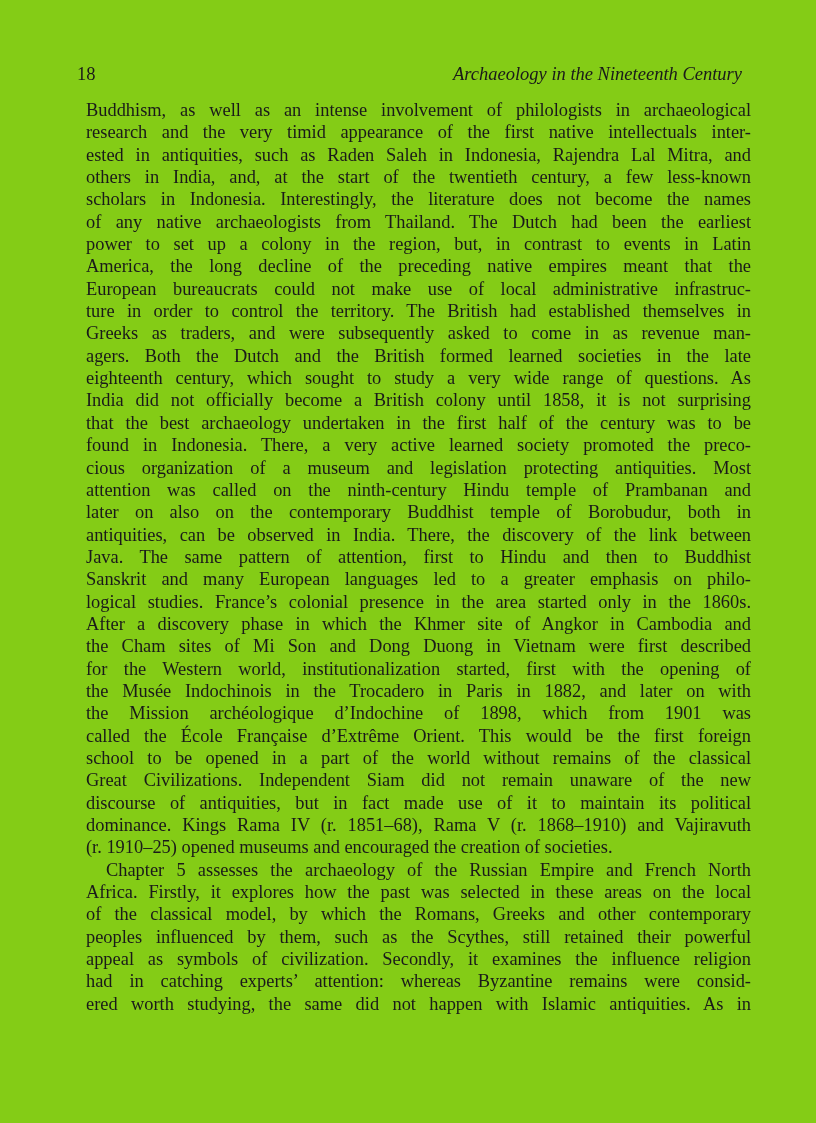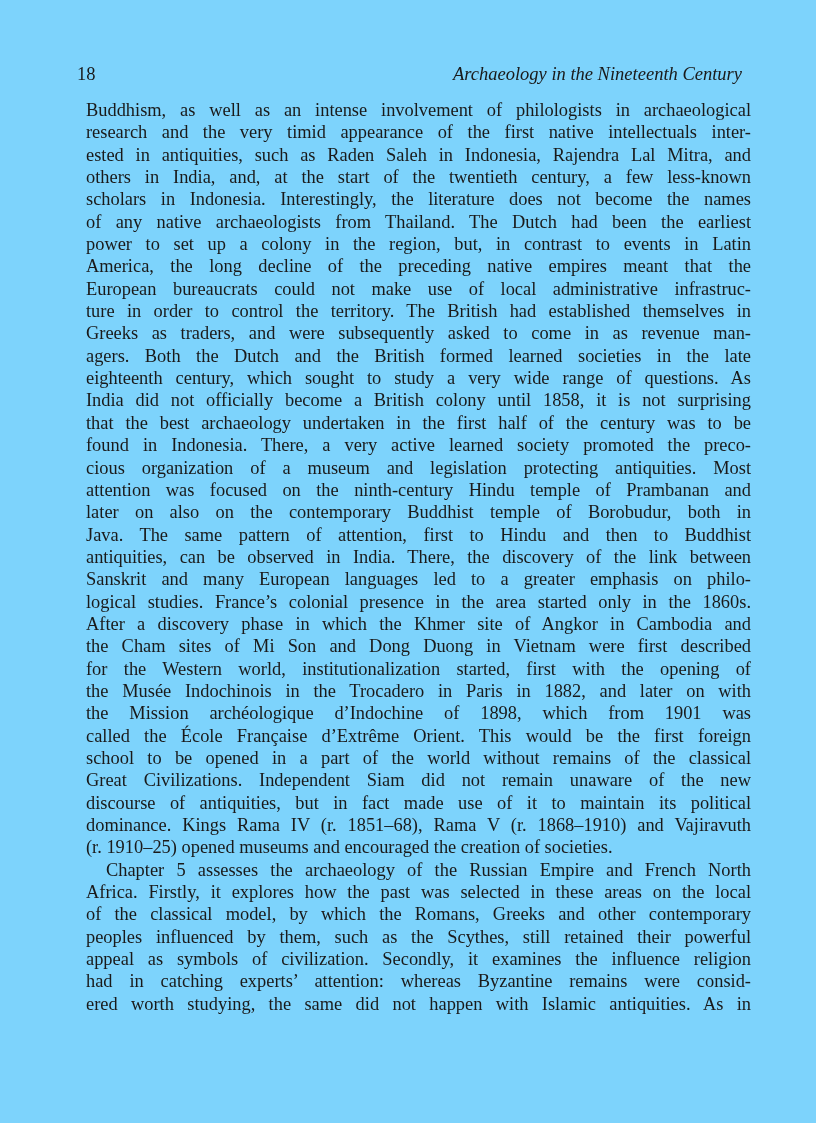--- a/index.html
+++ b/index.html
@@ -1,19 +1,19 @@
 <!DOCTYPE html>
 <html><head>
 <meta charset="utf-8">
 <style>
   html, body { margin: 0; padding: 0; background: #ffffff; }
   body { width: 816px; height: 1123px; position: relative; overflow: hidden; }
   .page {
     position: absolute; left: 0; top: 0; width: 816px; height: 1123px;
-    background: #7dd3fc; color: #1a1a1a;
+    background: #84cc16; color: #1a1a1a;
     font-family: "Liberation Serif", "DejaVu Serif", serif;
   }
   .running-head {
     position: absolute; top: 62px; left: 77px; width: 665px; height: 24px;
     font-size: 18.5px; line-height: 24px;
   }
   .folio { position: absolute; left: 0; top: 0; }
   .running-title { position: absolute; left: 0; right: 0; top: 0; text-align: right; font-style: italic; padding-left: 10px; }
   .body-text {
     position: absolute; top: 99px; left: 86px; width: 665px;
@@ -47,24 +47,24 @@
         <span class="line">America, the long decline of the preceding native empires meant that the</span>
         <span class="line">European bureaucrats could not make use of local administrative infrastruc-</span>
         <span class="line">ture in order to control the territory. The British had established themselves in</span>
         <span class="line">Greeks as traders, and were subsequently asked to come in as revenue man-</span>
         <span class="line">agers. Both the Dutch and the British formed learned societies in the late</span>
         <span class="line">eighteenth century, which sought to study a very wide range of questions. As</span>
         <span class="line">India did not officially become a British colony until 1858, it is not surprising</span>
         <span class="line">that the best archaeology undertaken in the first half of the century was to be</span>
         <span class="line">found in Indonesia. There, a very active learned society promoted the preco-</span>
         <span class="line">cious organization of a museum and legislation protecting antiquities. Most</span>
-        <span class="line">attention was focused on the ninth-century Hindu temple of Prambanan and</span>
+        <span class="line">attention was called on the ninth-century Hindu temple of Prambanan and</span>
         <span class="line">later on also on the contemporary Buddhist temple of Borobudur, both in</span>
+        <span class="line">antiquities, can be observed in India. There, the discovery of the link between</span>
         <span class="line">Java. The same pattern of attention, first to Hindu and then to Buddhist</span>
-        <span class="line">antiquities, can be observed in India. There, the discovery of the link between</span>
         <span class="line">Sanskrit and many European languages led to a greater emphasis on philo-</span>
         <span class="line">logical studies. France’s colonial presence in the area started only in the 1860s.</span>
         <span class="line">After a discovery phase in which the Khmer site of Angkor in Cambodia and</span>
         <span class="line">the Cham sites of Mi Son and Dong Duong in Vietnam were first described</span>
         <span class="line">for the Western world, institutionalization started, first with the opening of</span>
         <span class="line">the Musée Indochinois in the Trocadero in Paris in 1882, and later on with</span>
         <span class="line">the Mission archéologique d’Indochine of 1898, which from 1901 was</span>
         <span class="line">called the École Française d’Extrême Orient. This would be the first foreign</span>
         <span class="line">school to be opened in a part of the world without remains of the classical</span>
         <span class="line">Great Civilizations. Independent Siam did not remain unaware of the new</span>

